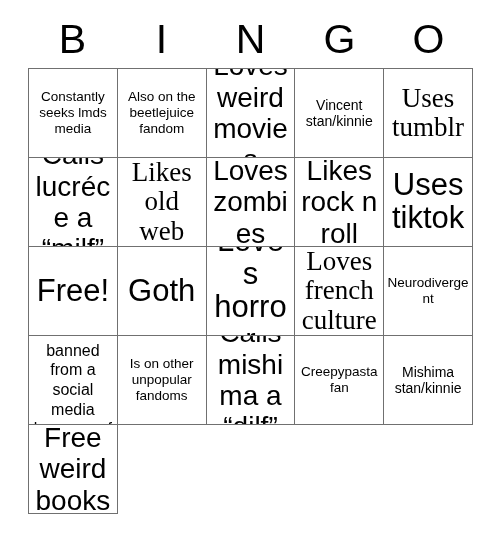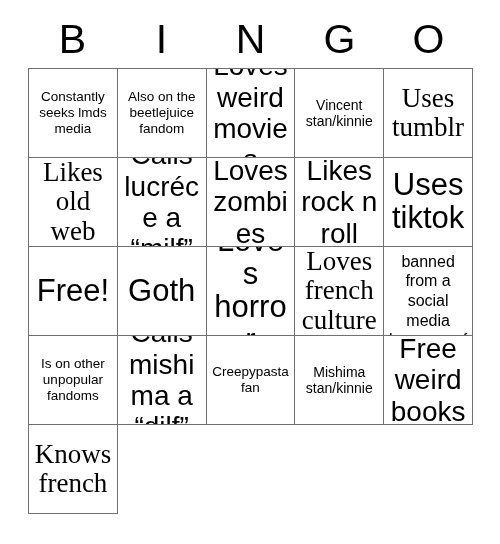--- a/index.html
+++ b/index.html
@@ -99,25 +99,25 @@
     <div class="cell fs-lg">
         <span>Loves weird movies</span>
       </div>
     <div class="cell fs-md">
         <span>Vincent stan/kinnie</span>
       </div>
 
     <div class="cell fs-xl">
         <span>Uses tumblr</span>
       </div>
+    <div class="cell fs-lg">
+        <span>Calls lucréce a “milf”</span>
+      </div>
     <div class="cell fs-xl">
         <span>Likes old web</span>
-      </div>
-    <div class="cell fs-lg">
-        <span>Calls lucréce a “milf”</span>
       </div>
     <div class="cell fs-lg">
         <span>Loves zombies</span>
       </div>
 
     <div class="cell fs-lg">
         <span>Likes rock n roll</span>
       </div>
     <div class="cell fs-xxl">
         <span>Uses tiktok</span>
@@ -128,37 +128,37 @@
     <div class="cell fs-xxl">
         <span>Goth</span>
       </div>
     <div class="cell fs-xxl">
         <span>Loves horror</span>
       </div>
 
     <div class="cell fs-xl">
         <span>Loves french culture</span>
       </div>
+    <div class="cell fs-sm">
+        <span>Neurodivergent</span>
+      </div>
     <div class="cell fs-xs">
         <span>Was almost banned from a social media because of lmds posts</span>
       </div>
     <div class="cell fs-sm">
         <span>Is on other unpopular fandoms</span>
       </div>
     <div class="cell fs-lg">
         <span>Calls mishima a “dilf”</span>
       </div>
 
     <div class="cell fs-sm">
         <span>Creepypasta fan</span>
       </div>
     <div class="cell fs-md">
         <span>Mishima stan/kinnie</span>
       </div>
     <div class="cell fs-lg">
         <span>Free weird books</span>
       </div>
-    <div class="cell fs-xl">
-        <span>Knows french</span>
-      </div>
 
   </div>
 </div>
 
 </body></html>

